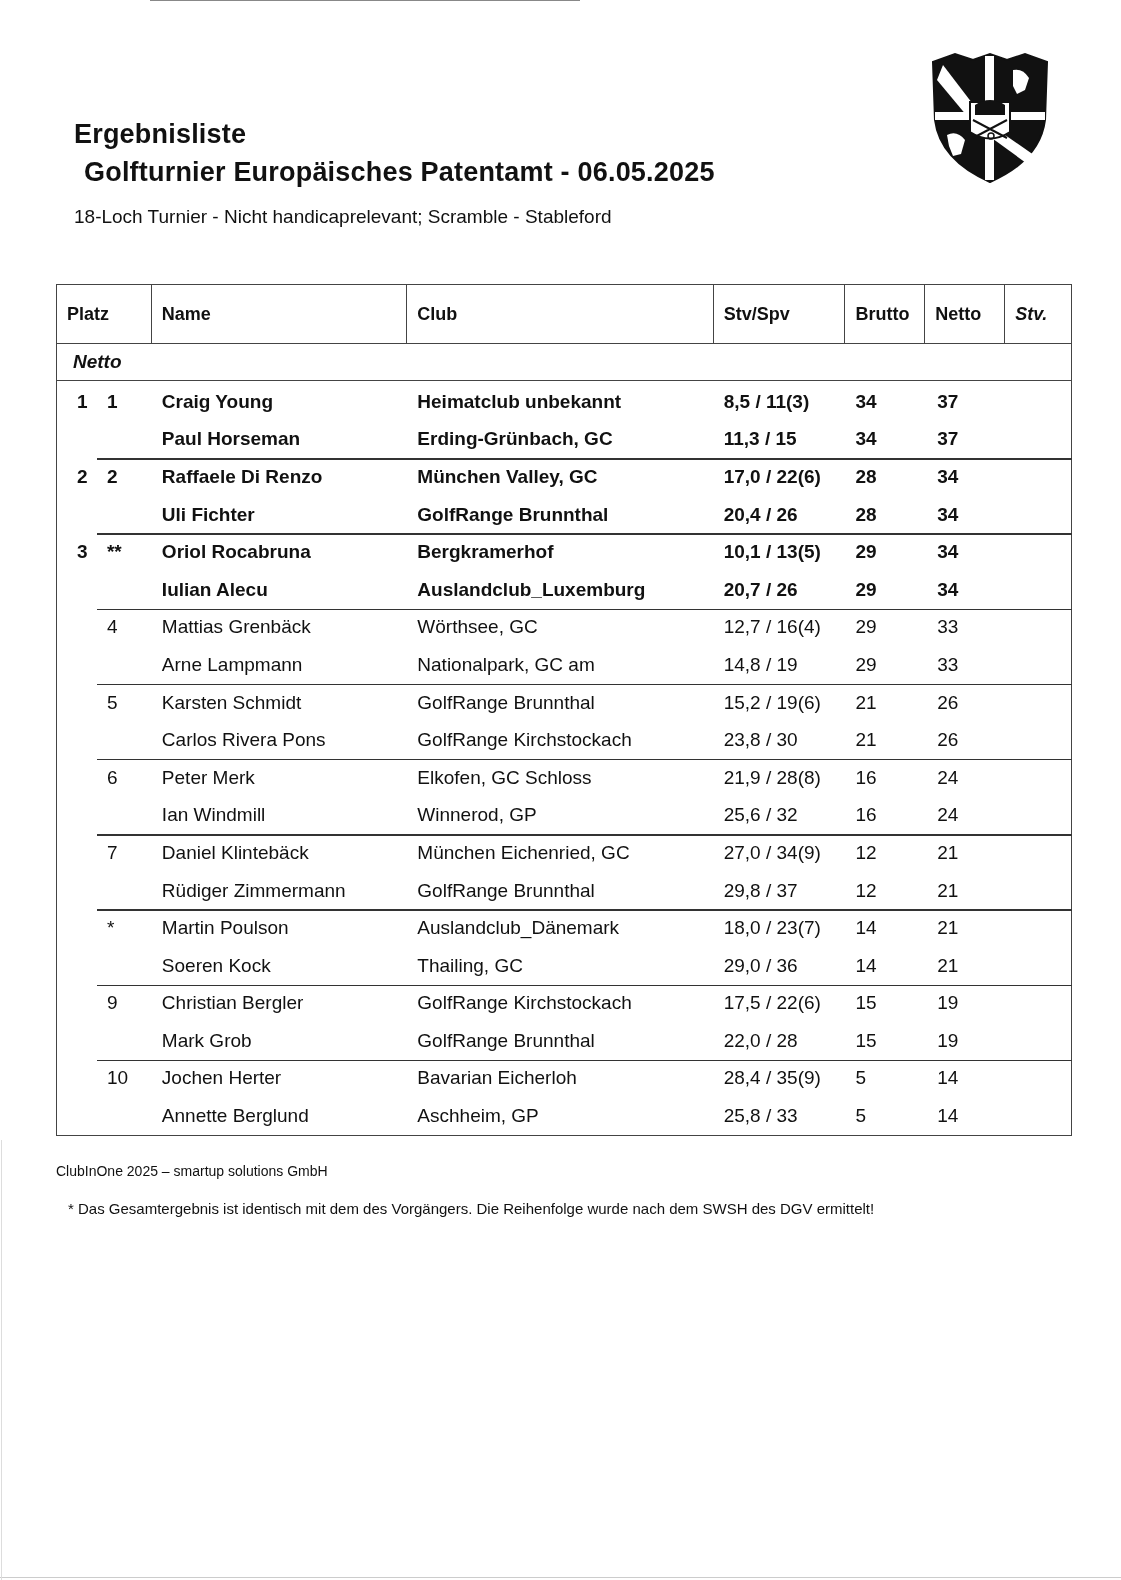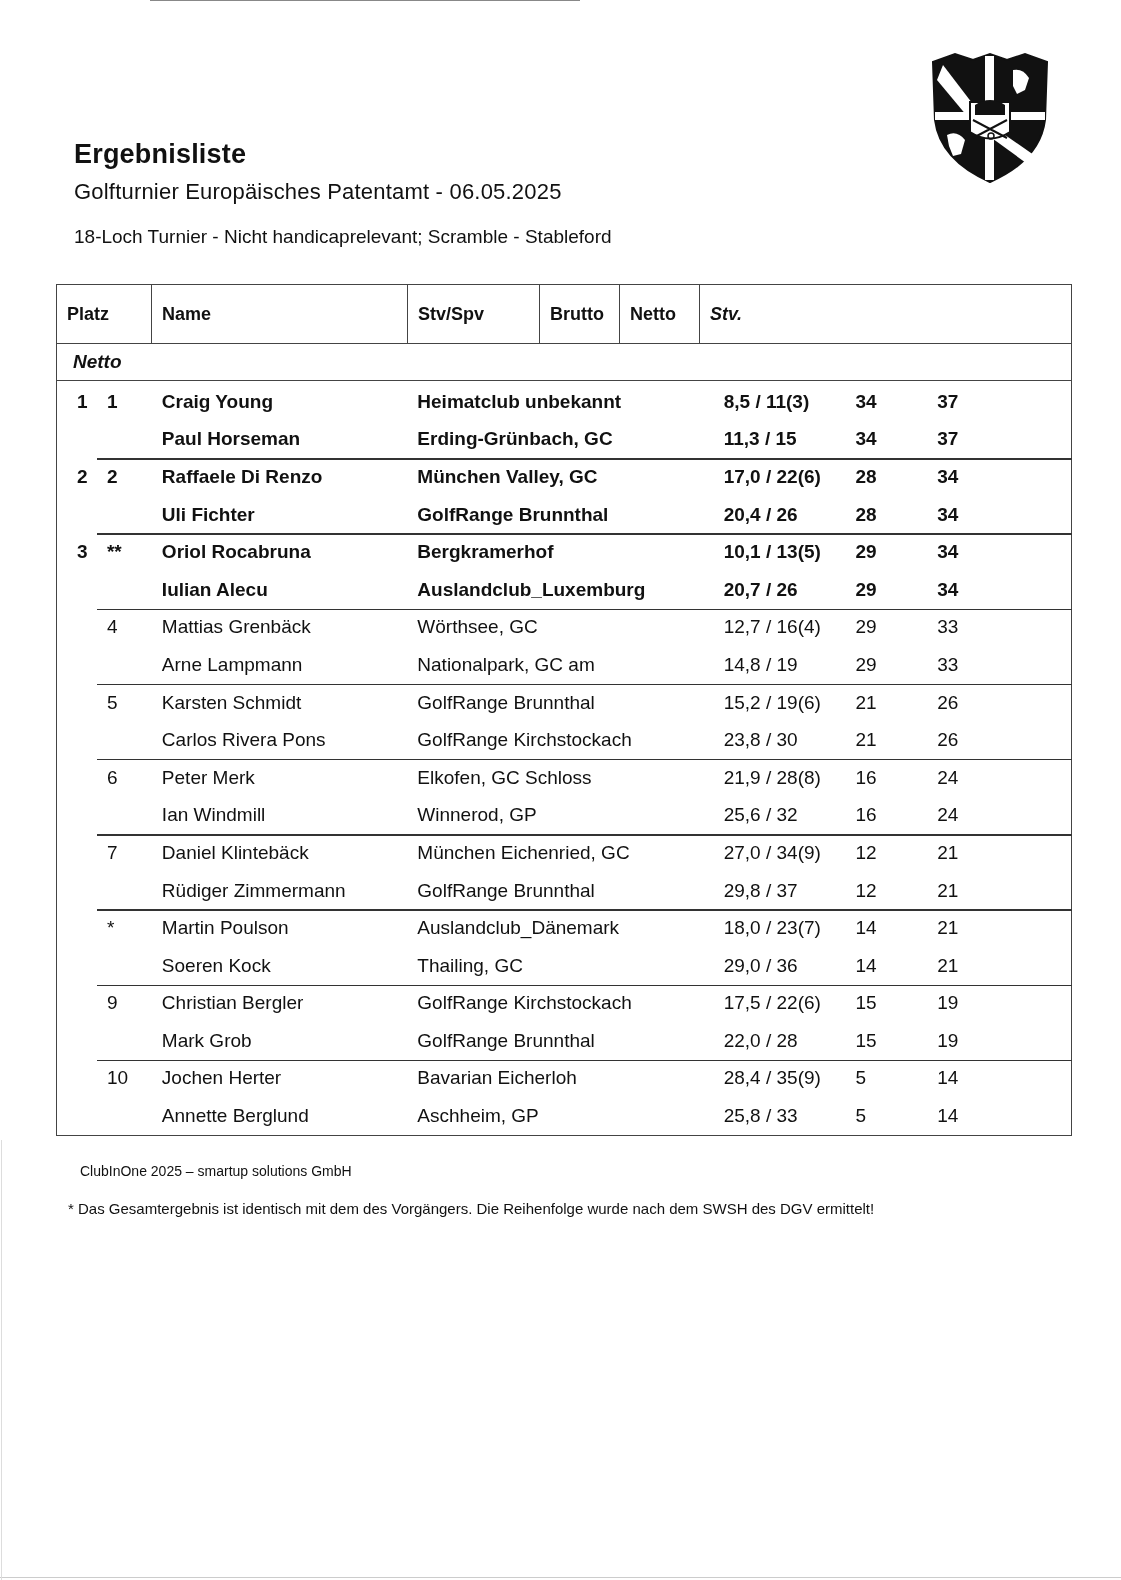--- a/index.html
+++ b/index.html
@@ -3,23 +3,23 @@
   <meta charset="utf-8">
   <style>
     html, body { margin: 0; padding: 0; background: #ffffff; }
     body {
       width: 1121px; height: 1580px; position: relative; overflow: hidden;
       font-family: "Liberation Sans", sans-serif; color: #111;
     }
     .scan-top { position: absolute; left: 150px; top: 0; width: 430px; height: 1px; background: #888; }
     .scan-bottom { position: absolute; left: 0; bottom: 2px; width: 1121px; height: 1px; background: #ccc; }
     .scan-left { position: absolute; left: 1px; top: 1140px; width: 1px; height: 440px; background: #ddd; }
-    .titles { position: absolute; left: 74px; top: 136px; }
+    .titles { position: absolute; left: 74px; top: 116px; }
     .title1 { font-size: 27px; font-weight: bold; letter-spacing: 0.2px; line-height: 36px; }
-    .title2 { font-size: 22px; font-weight: normal; letter-spacing: 0.2px; line-height: 40px; }
+    .title2 { font-size: 27px; font-weight: bold; letter-spacing: 0.2px; line-height: 40px; margin-left: 10px; }
     .subtitle { font-size: 19px; line-height: 30px; margin-top: 10px; }
     .logo { position: absolute; left: 925px; top: 50px; width: 130px; height: 135px; }
 
     .tbl {
       position: absolute; left: 56px; top: 284px; width: 1016px;
       border: 1.5px solid #444; box-sizing: border-box;
     }
     .thead { display: flex; height: 58px; border-bottom: 1.5px solid #444; }
     .th { font-weight: bold; font-size: 18px; display: flex; align-items: center; padding-left: 10px; box-sizing: border-box; border-right: 1.5px solid #444; }
     .th:last-child { border-right: none; }
@@ -40,21 +40,21 @@
     .row .sub { width: 55px; padding-left: 10px; box-sizing: border-box; }
     .row .name { width: 256px; padding-left: 10px; box-sizing: border-box; }
     .row .club { width: 307px; padding-left: 10px; box-sizing: border-box; }
     .row .stv { width: 132px; padding-left: 10px; box-sizing: border-box; }
     .row .brutto { width: 80px; padding-left: 10px; box-sizing: border-box; }
     .row .netto { width: 80px; padding-left: 12px; box-sizing: border-box; }
     .row .stvp { width: 66px; }
     .bold .row { font-weight: bold; }
     .first-row-pad { height: 2px; }
 
-    .footer1 { position: absolute; left: 80px; top: 1163px; font-size: 14px; }
+    .footer1 { position: absolute; left: 56px; top: 1163px; font-size: 14px; }
     .footer2 { position: absolute; left: 68px; top: 1200px; font-size: 15px; }
   </style>
 </head>
 <body>
 
 <div class="scan-top"></div>
 <div class="scan-bottom"></div>
 <div class="scan-left"></div>
 
 <div class="titles">
@@ -76,20 +76,21 @@
     <circle cx="66" cy="86" r="3" fill="none" stroke="#111" stroke-width="1.5"></circle>
     <path d="M88,20 Q98,18 104,28 L100,40 L92,44 L88,36 Z" fill="#fff"></path>
     <path d="M22,85 Q32,80 40,90 L36,104 L28,106 L24,96 Z" fill="#fff"></path>
   </svg>
 </div>
 
 <div class="tbl">
   <div class="thead">
     <div class="th c-platz">Platz</div>
     <div class="th c-name">Name</div>
+    <div class="th c-club">Club</div>
     <div class="th c-stv">Stv/Spv</div>
     <div class="th c-brutto">Brutto</div>
     <div class="th c-netto">Netto</div>
     <div class="th c-stvp">Stv.</div>
   </div>
   <div class="section">Netto</div>
   <div class="first-row-pad"></div>
   <div id="groups">
       <div class="group bold">
         <div class="row">

